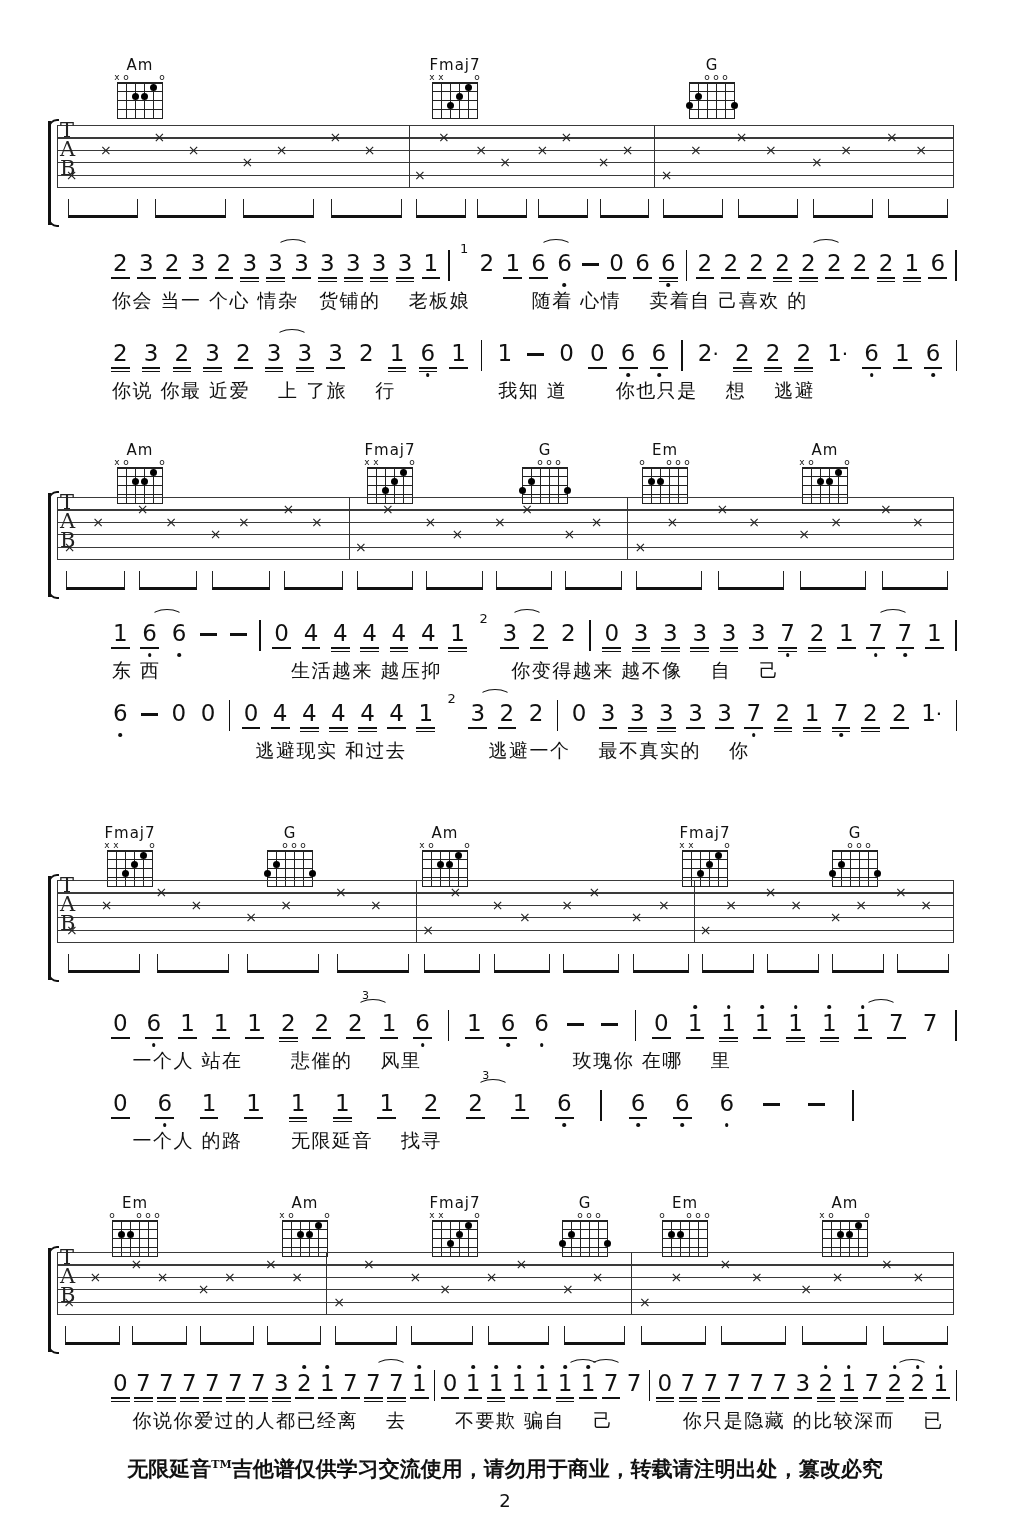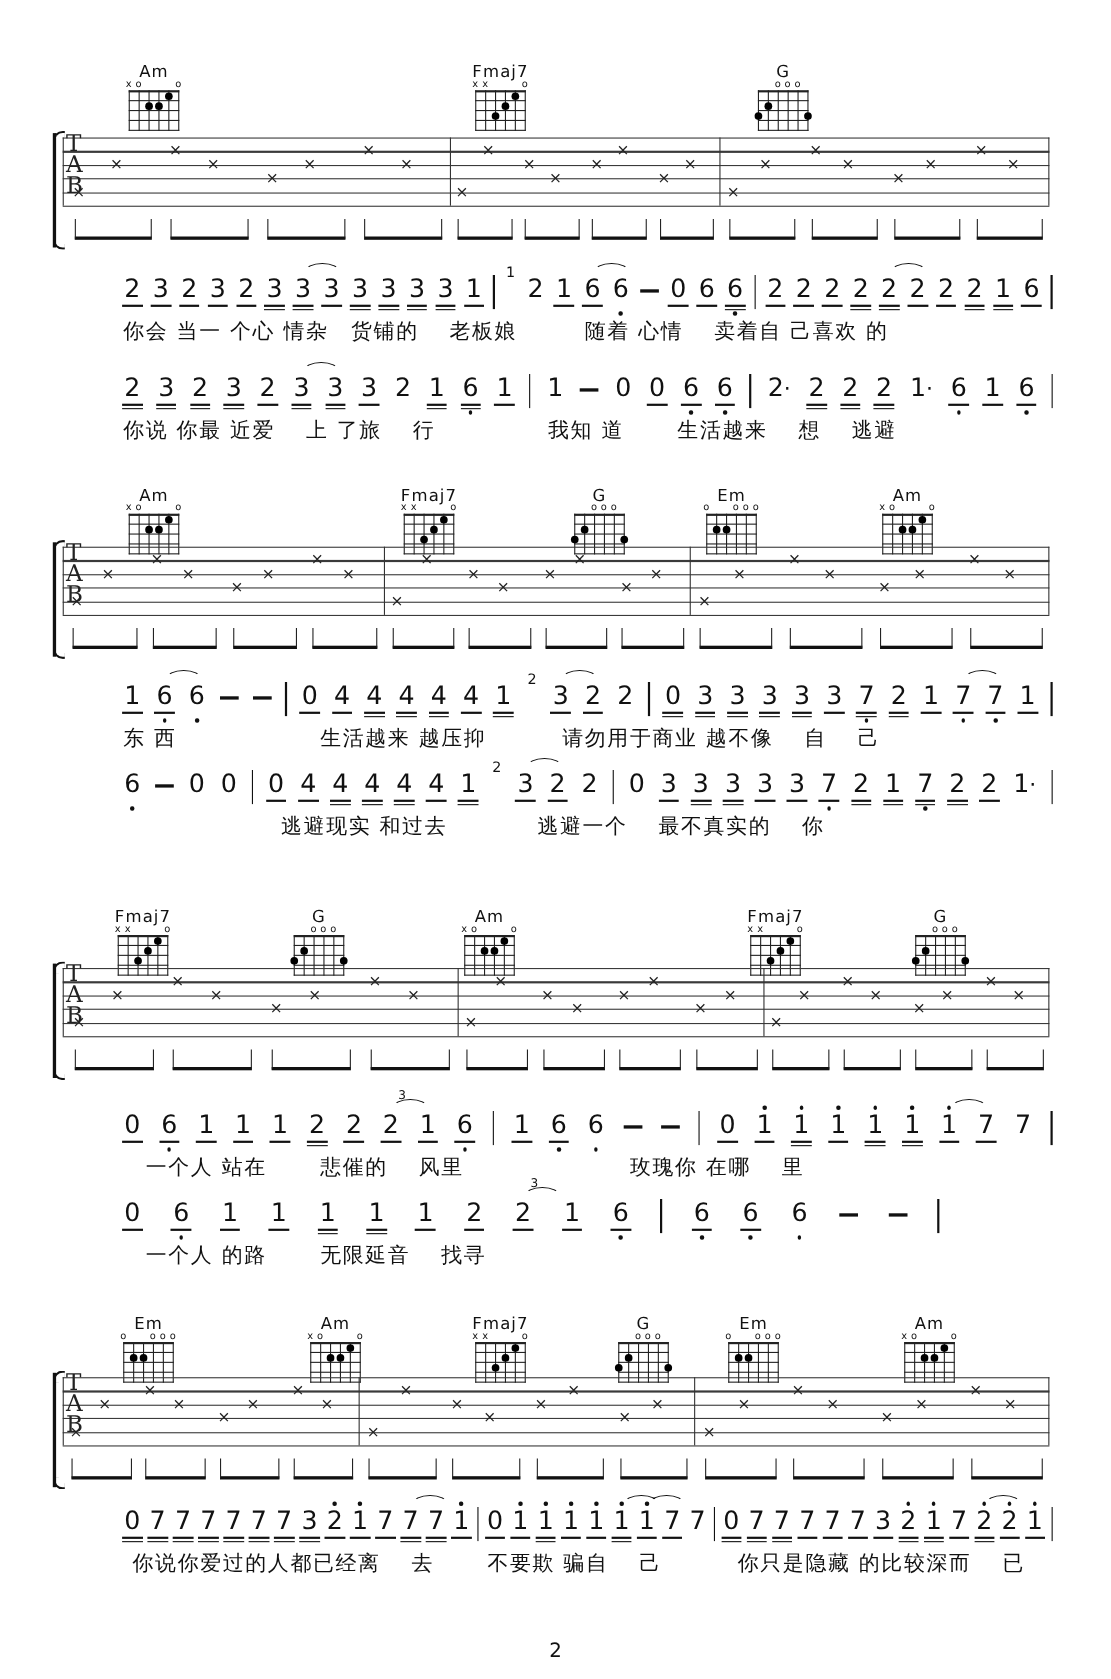--- a/index.html
+++ b/index.html
@@ -244,21 +244,21 @@
           <div class="note"><span>2</span><div class="u u1"></div><div class="u u2"></div></div>
           <div class="note"><span>2</span><div class="u u1"></div><div class="u u2"></div></div>
           <div class="note"><span>2</span><div class="u u1"></div><div class="u u2"></div></div>
           <div class="note"><span>1</span><span class="aug">·</span></div>
           <div class="note"><span>6</span><div class="u u1"></div><div class="db"></div></div>
           <div class="note"><span>1</span><div class="u u1"></div></div>
           <div class="note"><span>6</span><div class="u u1"></div><div class="db"></div></div>
           <div class="bl2"></div>
         </div>
       </div>
-      <div class="lyrics" style="left: 112px; top: 378px; width: 845px;">你说 你最 近爱　 上 了旅　 行　　　　　我知 道　　 生活越来　 想　 逃避</div>
+      <div class="lyrics" style="left: 112px; top: 378px; width: 845px;">你说 你最 近爱　 上 了旅　 行　　　　　我知 道　　 你也只是　 想　 逃避</div>
       <div class="chord" style="left: 110px; top: 442px;">
         <div class="cname">Am</div>
         <div class="markers">
           <span style="left: 0px;">x</span>
           <span style="left: 9px;">o</span>
           <span style="left: 45px;">o</span>
         </div>
         <div class="grid">
           <div class="vl" style="left: 0px;"></div>
           <div class="vl" style="left: 9px;"></div>
@@ -454,21 +454,21 @@
           <div class="note"><span>3</span><div class="u u1"></div></div>
           <div class="note"><span>7</span><div class="u u1"></div><div class="u u2"></div><div class="db"></div></div>
           <div class="note"><span>2</span><div class="u u1"></div><div class="u u2"></div></div>
           <div class="note"><span>1</span><div class="u u1"></div></div>
           <div class="note"><span>7</span><div class="u u1"></div><div class="db"></div><div class="arc"></div></div>
           <div class="note"><span>7</span><div class="u u1"></div><div class="db"></div></div>
           <div class="note"><span>1</span><div class="u u1"></div></div>
           <div class="bl2"></div>
         </div>
       </div>
-      <div class="lyrics" style="left: 112px; top: 658px; width: 845px;">东 西　　　　　　 生活越来 越压抑　　　 请勿用于商业 越不像　 自　 己</div>
+      <div class="lyrics" style="left: 112px; top: 658px; width: 845px;">东 西　　　　　　 生活越来 越压抑　　　 你变得越来 越不像　 自　 己</div>
       <div class="jline" style="left: 112px; top: 702px; width: 845px;">
         <div class="nrow">
           <div class="note"><span>6</span><div class="db"></div></div>
           <div class="dash"></div>
           <div class="note"><span>0</span></div>
           <div class="note"><span>0</span></div>
           <div class="bl2"></div>
           <div class="note"><span>0</span><div class="u u1"></div></div>
           <div class="note"><span>4</span><div class="u u1"></div></div>
           <div class="note"><span>4</span><div class="u u1"></div><div class="u u2"></div></div>
@@ -961,16 +961,17 @@
           <div class="note"><span>3</span><div class="u u1"></div></div>
           <div class="note"><span>2</span><div class="u u1"></div><div class="u u2"></div><div class="da"></div></div>
           <div class="note"><span>1</span><div class="u u1"></div><div class="u u2"></div><div class="da"></div></div>
           <div class="note"><span>7</span><div class="u u1"></div></div>
           <div class="note"><span>2</span><div class="u u1"></div><div class="u u2"></div><div class="da"></div><div class="arc"></div></div>
           <div class="note"><span>2</span><div class="u u1"></div><div class="da"></div></div>
           <div class="note"><span>1</span><div class="u u1"></div><div class="da"></div></div>
           <div class="bl2"></div>
         </div>
       </div>
-      <div class="lyrics" style="left: 100px; top: 1408px; width: 845px;">　你说你爱过的人都已经离　 去　　 不要欺 骗自　 己　　　 你只是隐藏 的比较深而　 已</div>
+      <div class="lyrics" style="left: 112px; top: 1408px; width: 845px;">　你说你爱过的人都已经离　 去　　 不要欺 骗自　 己　　　 你只是隐藏 的比较深而　 已</div>
     </div>
+  <div class="footer" style="top:1455px"><span>无限延音</span><sup>TM</sup><span>吉他谱仅供学习交流使用，请勿用于商业，转载请注明出处，篡改必究</span></div>
   <div class="pageno" style="top:1490px">2</div>
 </div>
 
 </body></html>

